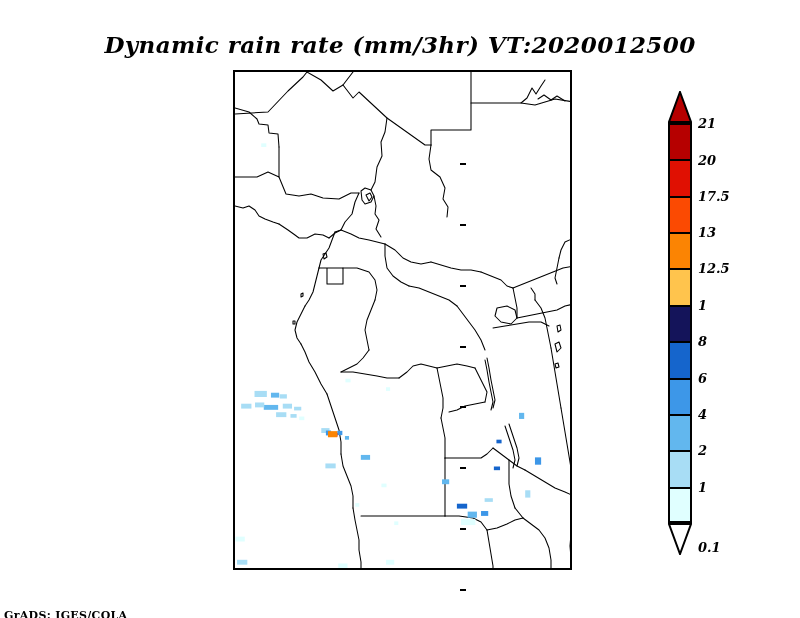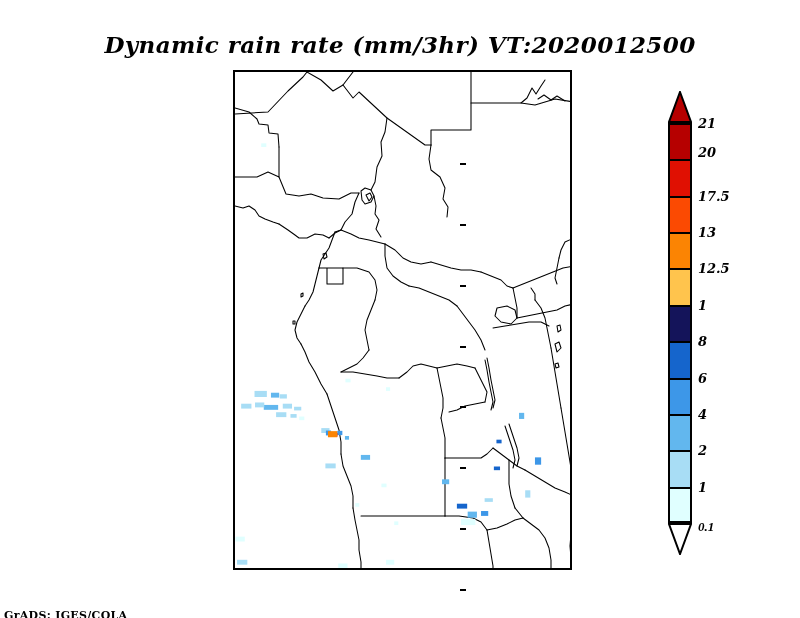--- a/index.html
+++ b/index.html
@@ -318,28 +318,28 @@
       <div class="cb-band" style="top: 250.182px; height: 36.3636px; background: rgb(21, 101, 204);"></div>
       <div class="cb-band" style="top: 286.545px; height: 36.3636px; background: rgb(61, 151, 232);"></div>
       <div class="cb-band" style="top: 322.909px; height: 36.3636px; background: rgb(98, 183, 238);"></div>
       <div class="cb-band" style="top: 359.273px; height: 36.3636px; background: rgb(168, 221, 245);"></div>
       <div class="cb-band last" style="top: 395.636px; height: 36.3636px; background: rgb(224, 255, 255);"></div>
       <div class="cb-cap" style="top: 432px; height: 32px;">
         <svg viewBox="0 0 24 32" preserveAspectRatio="none" style="display:block;width:24px;height:32px">
           <polygon points="1,1 23,1 12,31" fill="#ffffff" stroke="#000" stroke-width="2"></polygon>
         </svg>
       </div>
-      <div class="cb-label" style="top: 436px; font-family: Liberation Serif, serif;">0.1</div>
+      <div class="cb-label" style="top: 456px;">0.1</div>
       <div class="cb-label" style="top: 395.636px;">1</div>
       <div class="cb-label" style="top: 359.273px;">2</div>
       <div class="cb-label" style="top: 322.909px;">4</div>
       <div class="cb-label" style="top: 286.545px;">6</div>
       <div class="cb-label" style="top: 250.182px;">8</div>
       <div class="cb-label" style="top: 213.818px;">1</div>
       <div class="cb-label" style="top: 177.455px;">12.5</div>
       <div class="cb-label" style="top: 141.091px;">13</div>
       <div class="cb-label" style="top: 104.727px; text-align: center;">17.5</div>
-      <div class="cb-label" style="top: 61px;">20</div>
+      <div class="cb-label" style="top: 69px;">20</div>
       <div class="cb-label" style="top: 32px;">21</div>
     </div>
 
   <div class="credit">GrADS: IGES/COLA</div>
 </div>
 
 </body></html>

